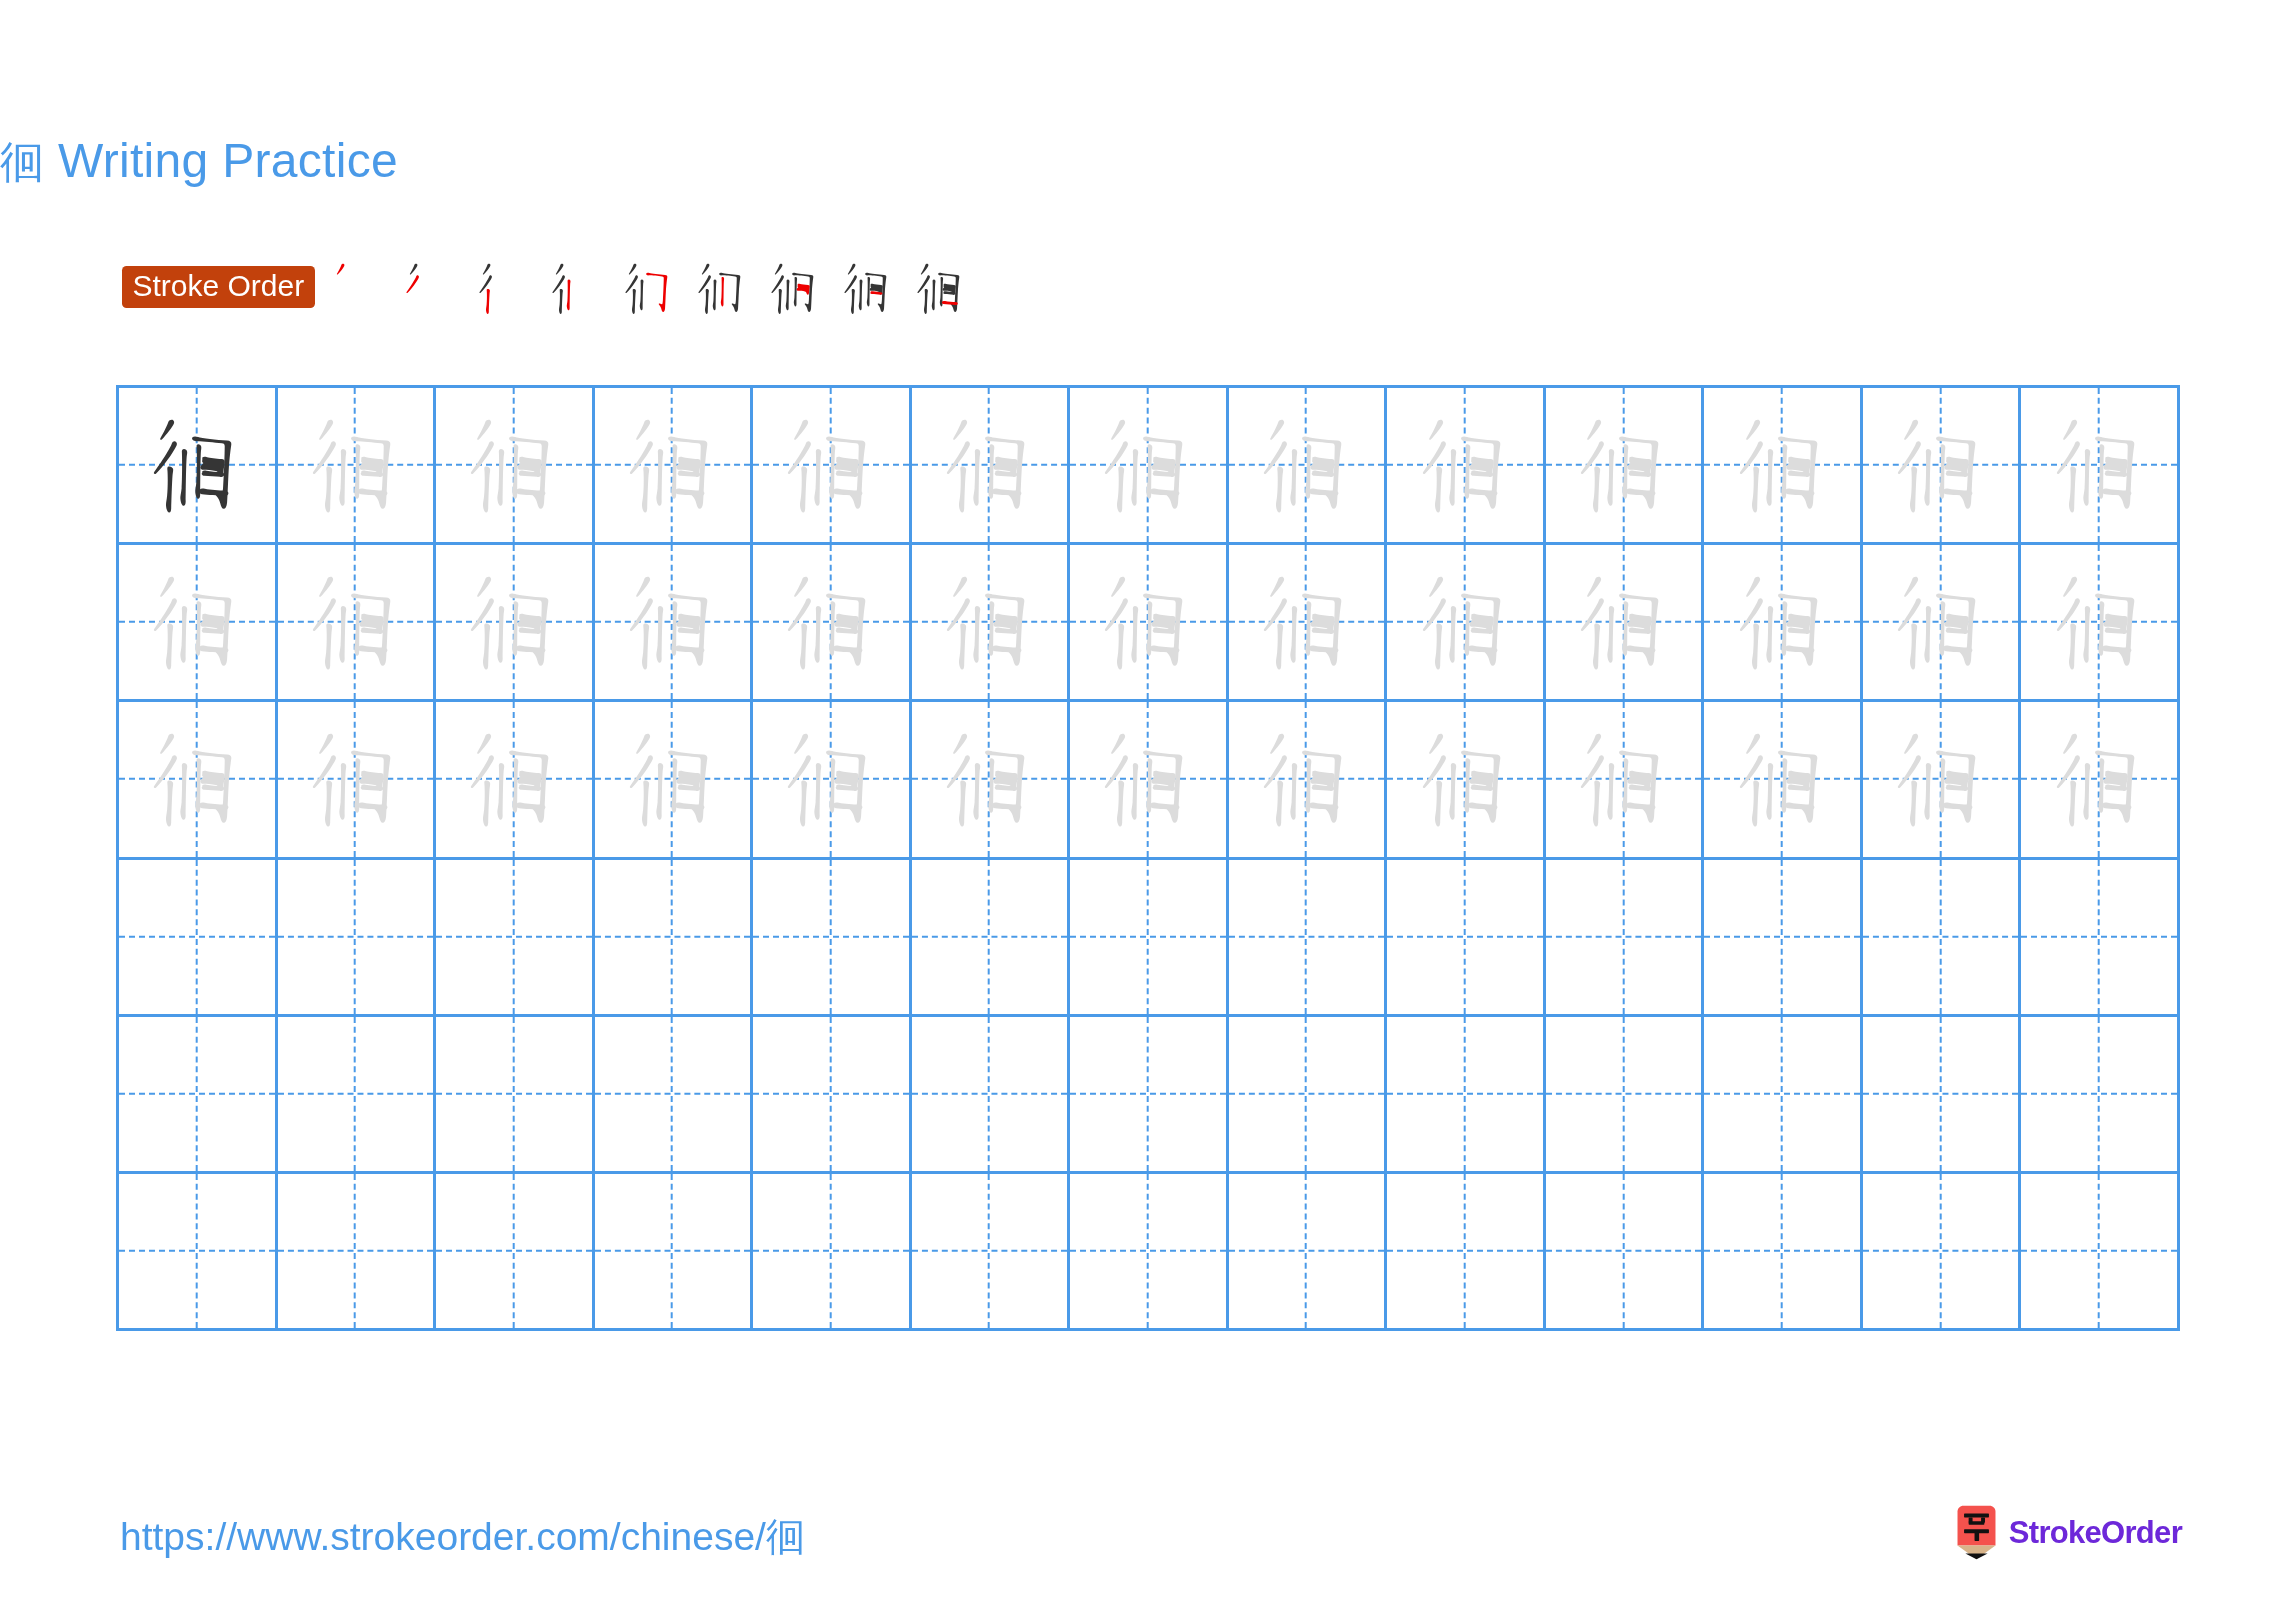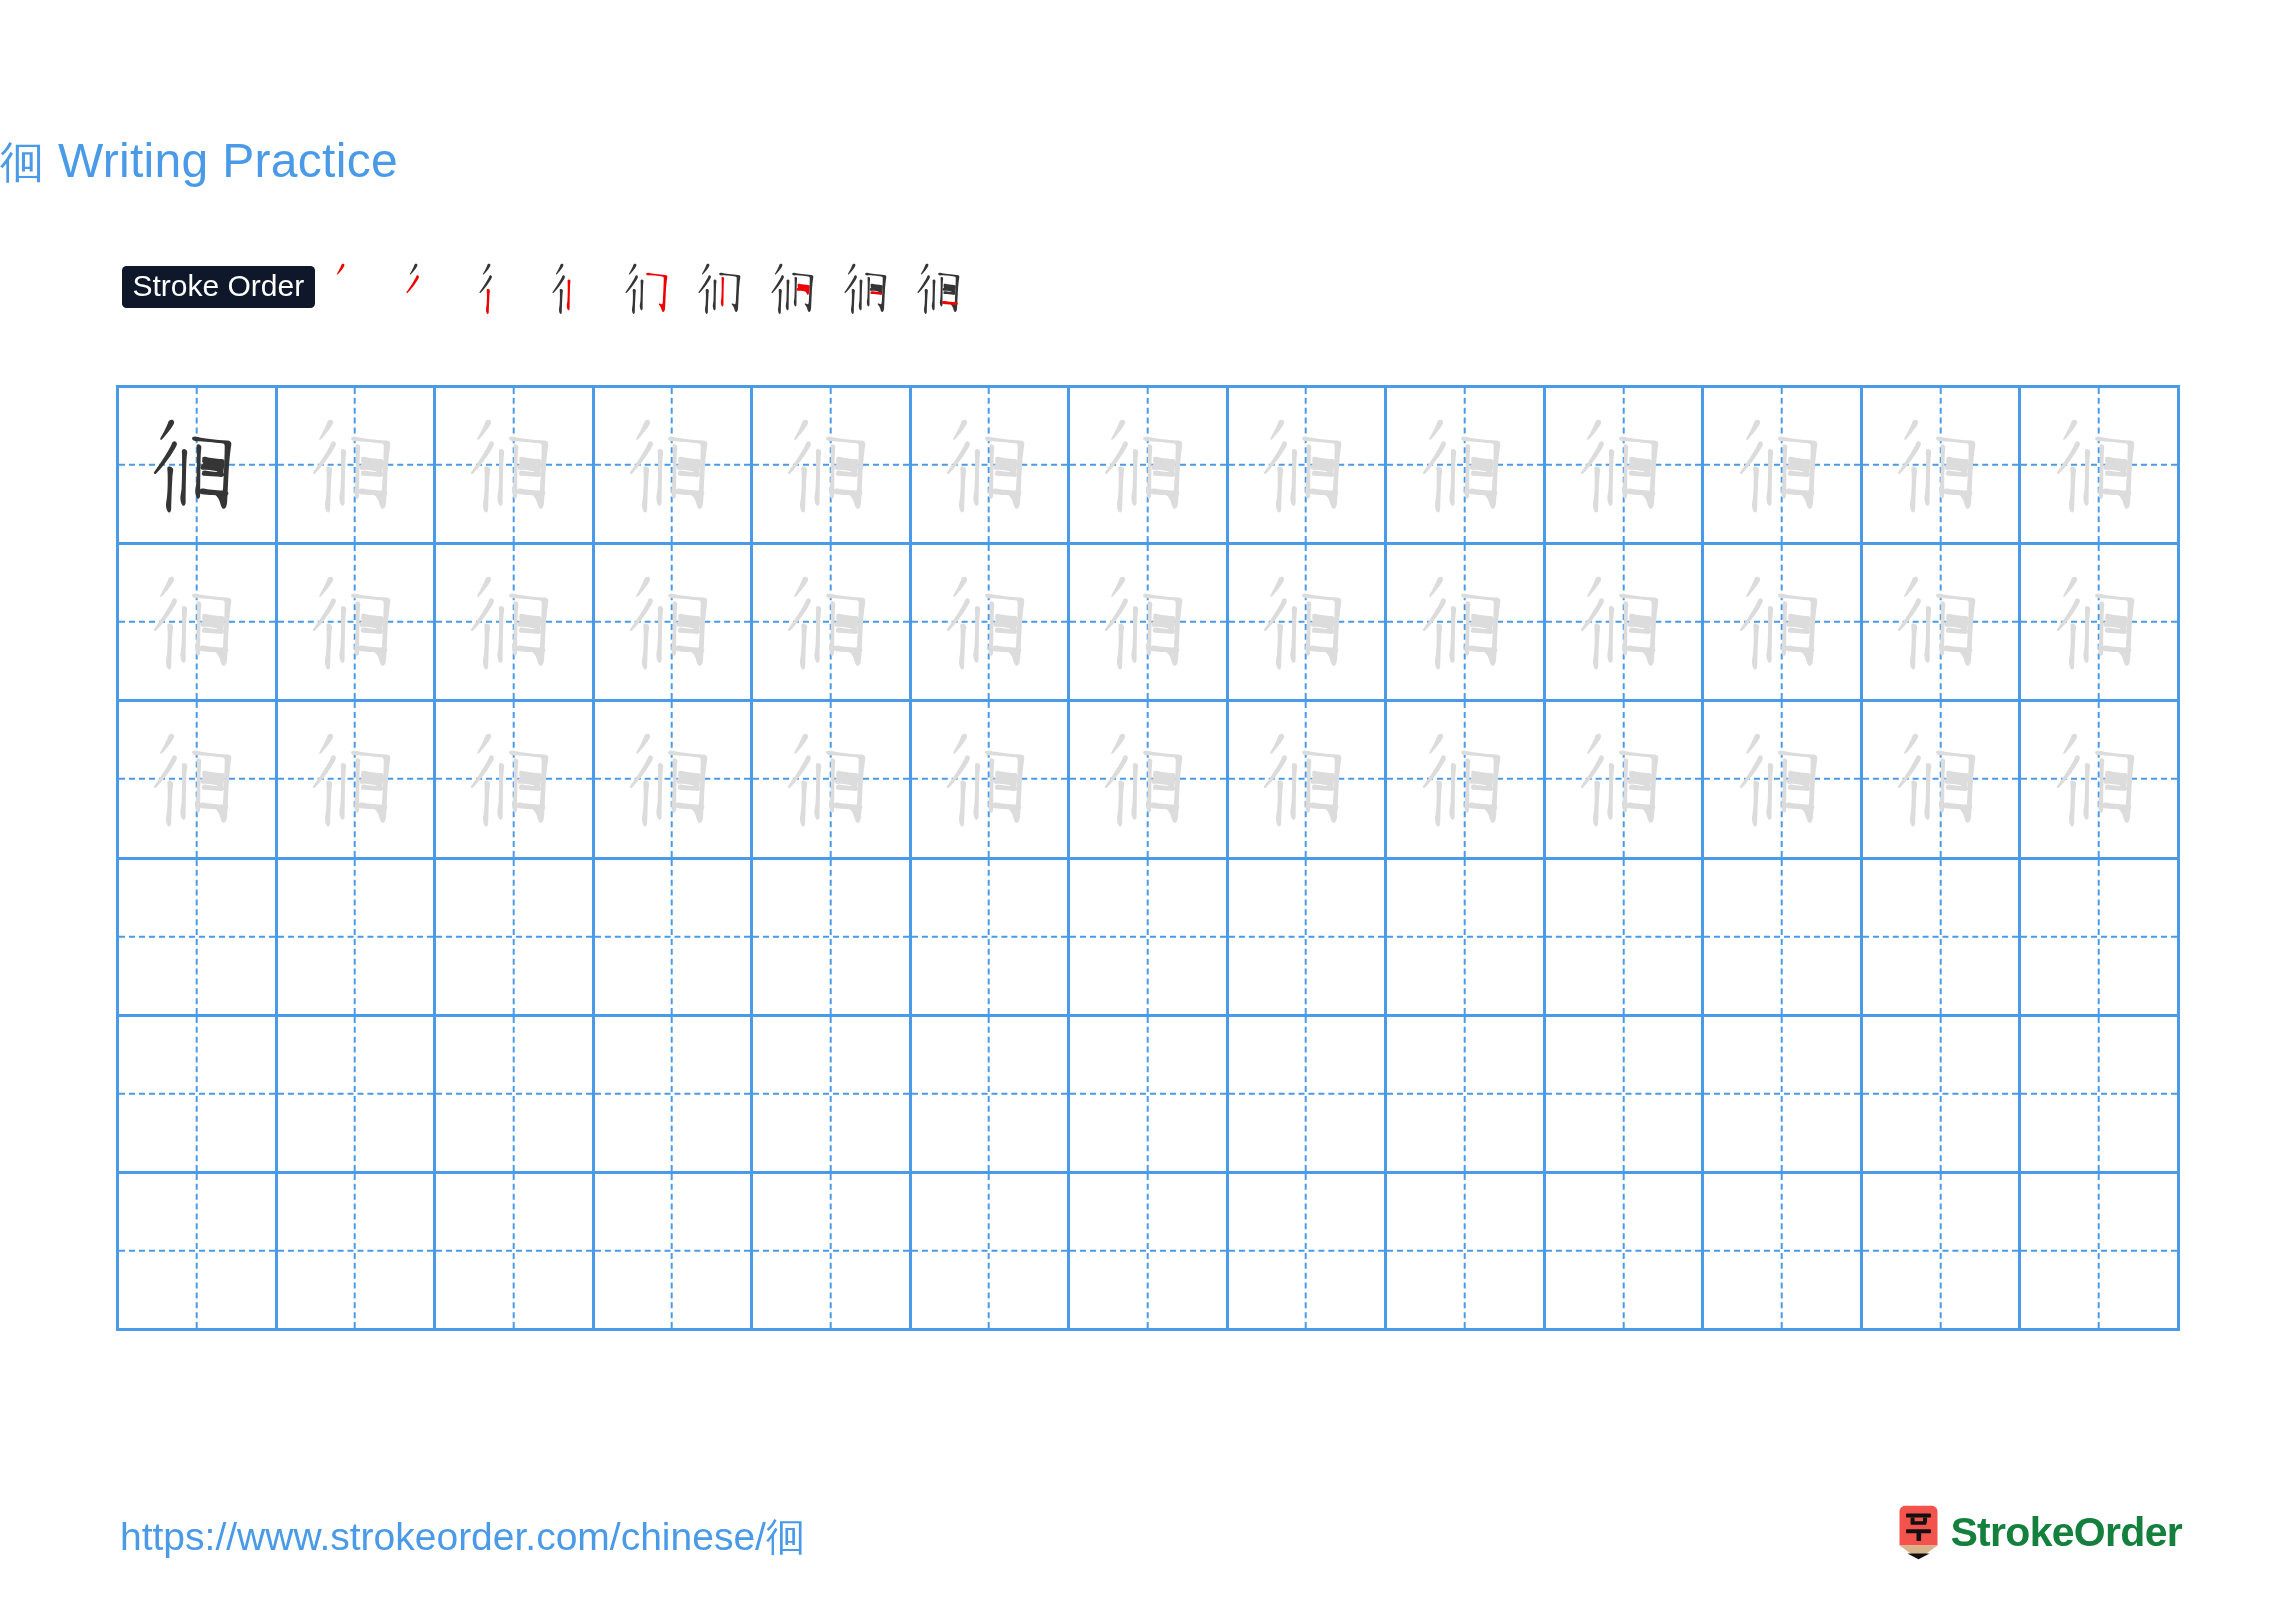--- a/index.html
+++ b/index.html
@@ -39,21 +39,21 @@
   
   .stroke-order-row {
     position: absolute;
     top: 254px;
     left: 122px;
     display: flex;
     align-items: center;
     height: 69px;
   }
   .stroke-order-badge {
-    background: #0f172a;
+    background: #c2410c;
     color: #ffffff;
     font-size: 30px;
     font-weight: 400;
     padding: 4.6px 10.5px 7.2px 10.5px;
     border-radius: 4.6px;
     line-height: 1;
     white-space: nowrap;
     margin-right: 5.2px;
     align-self: center;
     position: relative;
@@ -160,23 +160,23 @@
     height: 60px;
   }
   .brand-mark {
     width: 41px;
     height: 55px;
     margin-right: 11.8px;
     flex: 0 0 auto;
   }
   .brand-mark svg { display: block; width: 41px; height: 55px; }
   .brand-name {
-    font-size: 41px;
+    font-size: 31px;
     font-weight: bold;
-    color: #15803d;
+    color: #6d28d9;
     letter-spacing: -0.7px;
     line-height: 1;
     white-space: nowrap;
   }
 </style>
 </head>
 <body>
 
 <div class="page-title"><span class="title-char">徊</span><span> Writing Practice</span></div>
 

